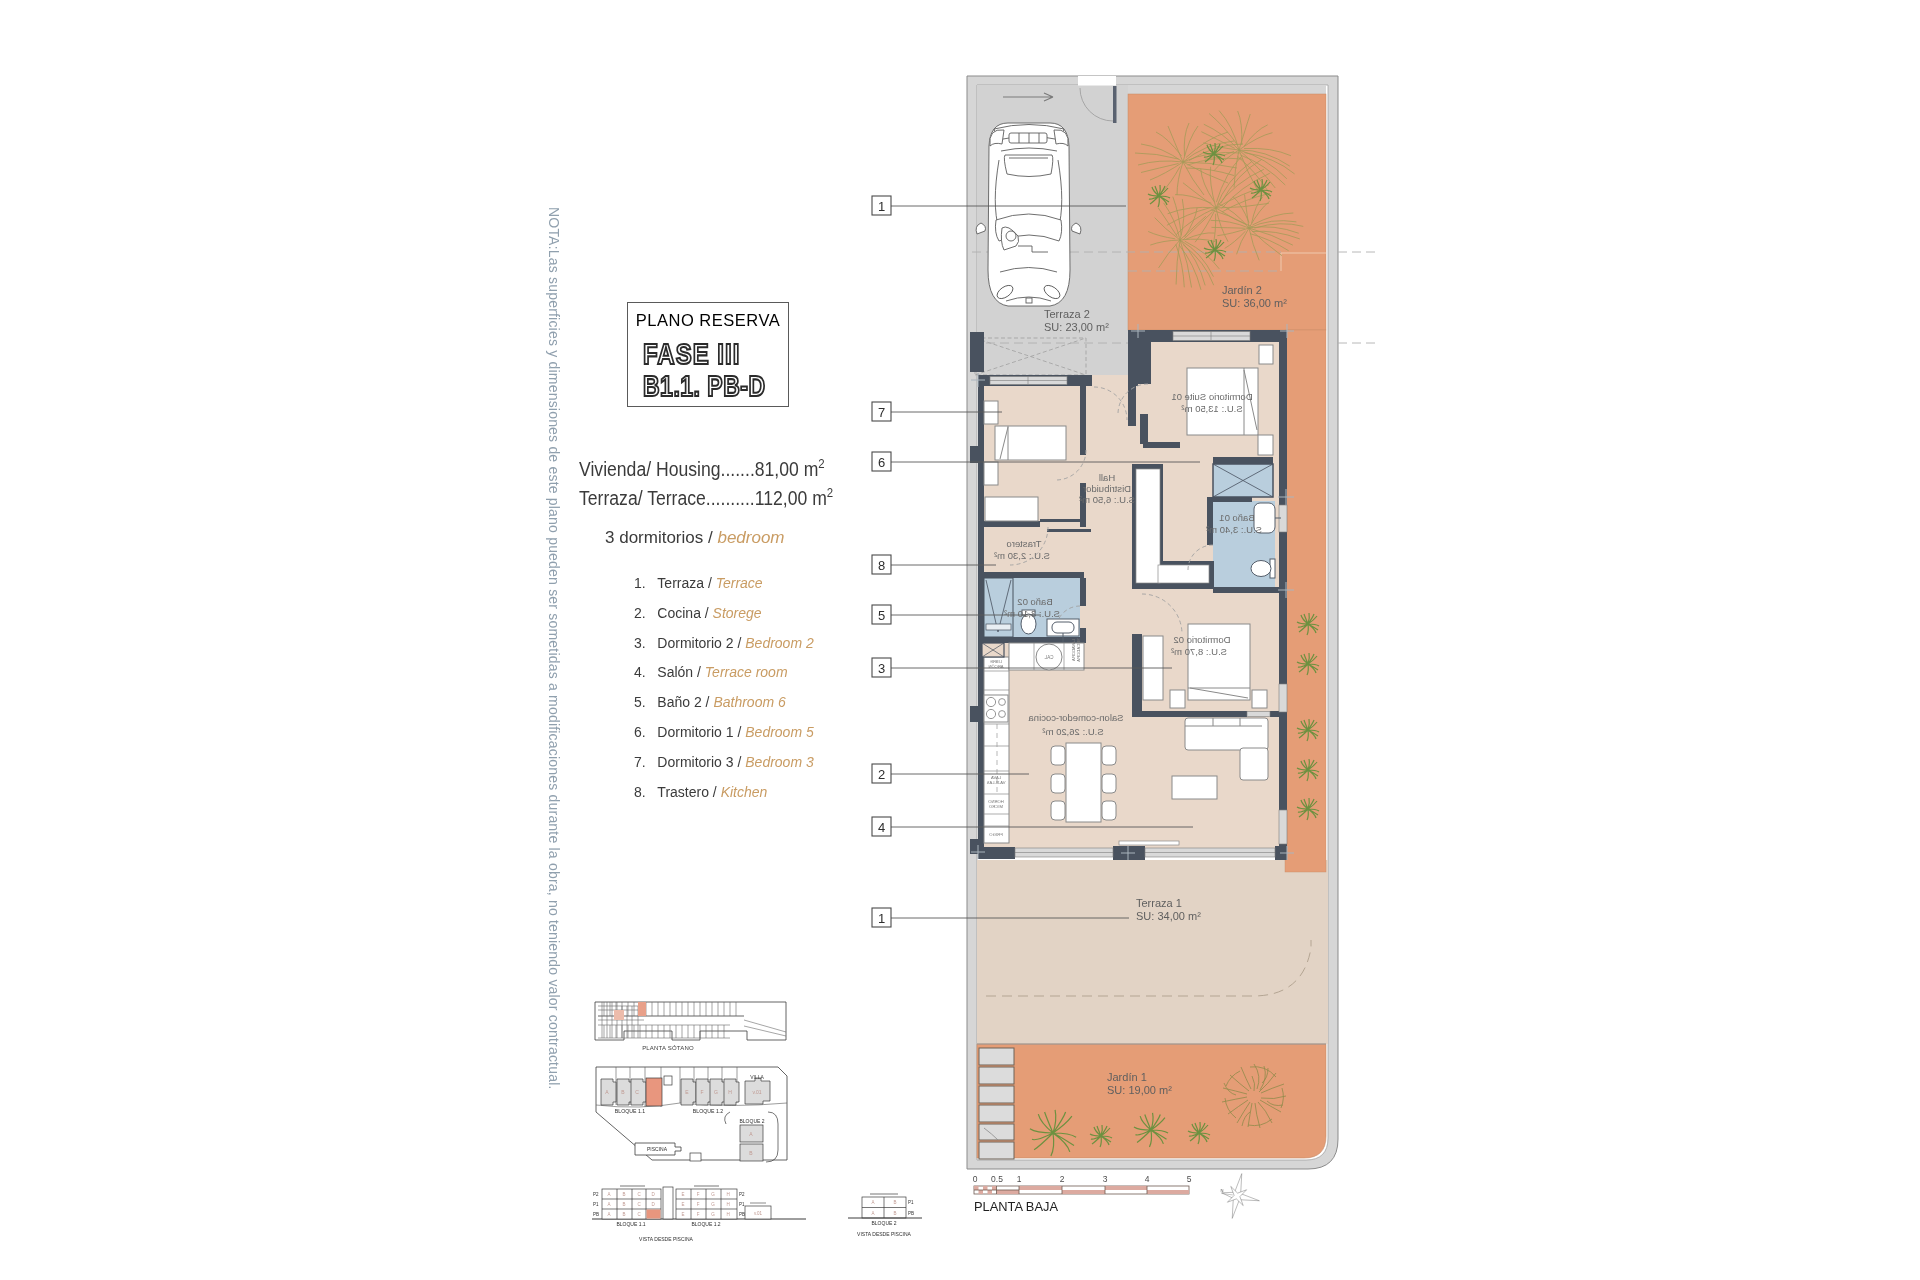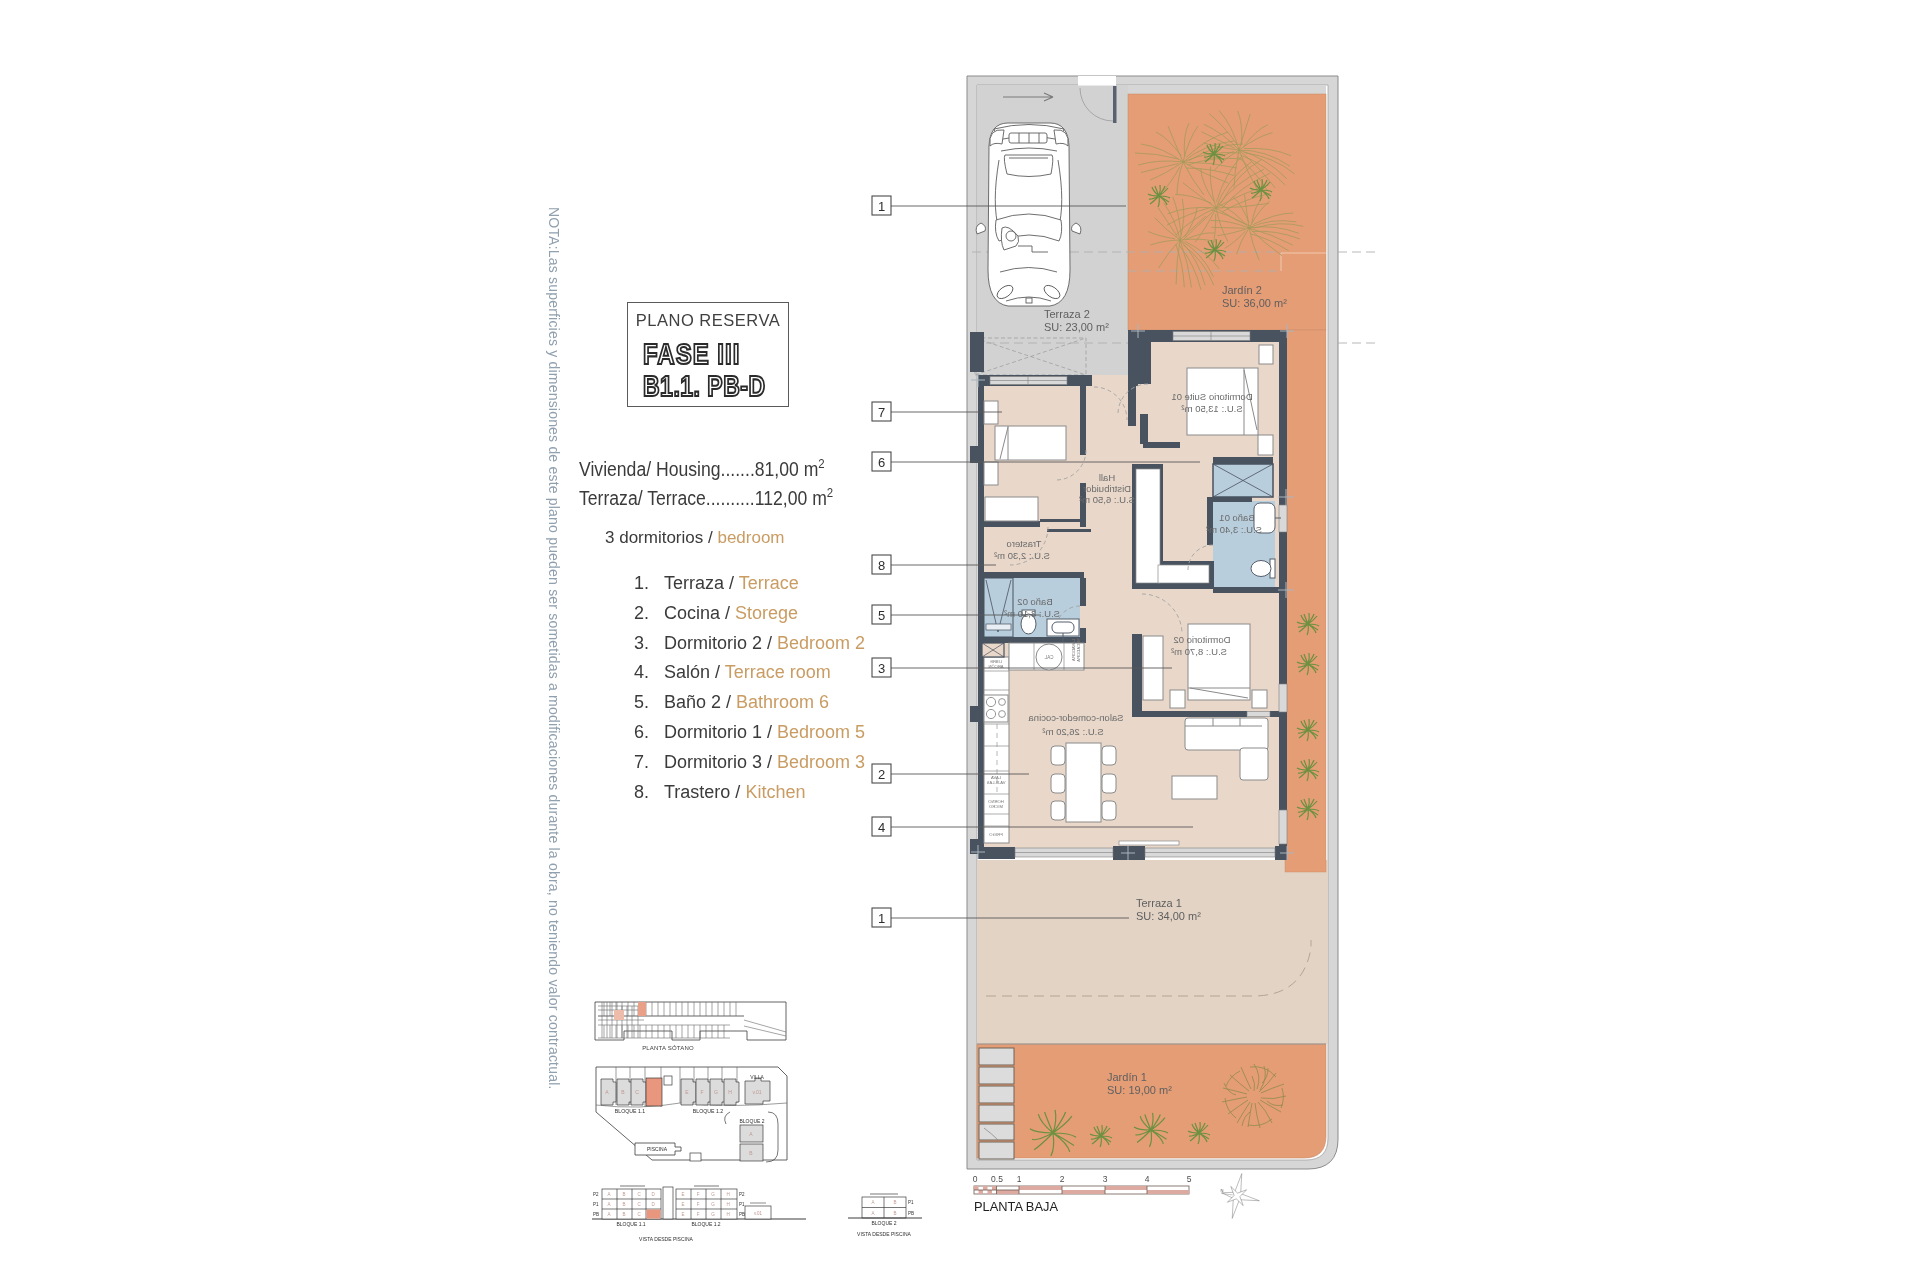--- a/index.html
+++ b/index.html
@@ -1,38 +1,38 @@
 <!DOCTYPE html>
 <html><head>
 <meta charset="utf-8">
 <style>
   html,body{margin:0;padding:0;}
   body{width:1920px;height:1280px;background:#ffffff;font-family:"Liberation Sans",sans-serif;position:relative;overflow:hidden;}
   .abs{position:absolute;}
-  .or{color:#c99c63;}
+  .or{color:#c99c63;font-style:italic;}
 </style>
 </head>
 <body>
 
 <div class="abs" style="left:546px;top:207px;height:960px;writing-mode:vertical-rl;font-size:14px;letter-spacing:0.2px;color:#90a0ae;white-space:nowrap;">NOTA:Las superficies y dimensiones de este plano pueden ser sometidas a modificaciones durante la obra, no teniendo valor contractual.</div>
 
 <div class="abs" style="left:627px;top:302px;width:160px;height:103px;border:1px solid #5a5a5a;">
 
-  <div style="margin-top:8px;text-align:center;font-size:16.5px;color:#404040;letter-spacing:0.5px;white-space:nowrap;">PLANO RESERVA</div>
+  <div style="margin-top:8px;text-align:center;font-size:16.5px;color:#000000;letter-spacing:0.5px;white-space:nowrap;">PLANO RESERVA</div>
 
   <div style="margin-top:6px;margin-left:15px;font-size:24px;font-weight:800;color:#fff;-webkit-text-stroke:1.7px #2b2b2b;letter-spacing:1px;line-height:1.15;white-space:nowrap;transform:scaleY(1.25);transform-origin:left top;">FASE III</div>
 
   <div style="margin-top:6px;margin-left:15px;font-size:23px;font-weight:800;color:#fff;-webkit-text-stroke:1.7px #2b2b2b;letter-spacing:0.5px;line-height:1.15;white-space:nowrap;transform:scaleY(1.25);transform-origin:left top;">B1.1. PB-D</div>
 </div>
 
 <div class="abs" style="left:579px;top:452px;font-size:20px;color:#3b3b3b;line-height:24px;white-space:nowrap;transform:scaleX(0.88);transform-origin:left top;">Vivienda/ Housing.......81,00 m<sup style="font-size:13px;">2</sup><br>Terraza/ Terrace..........112,00 m<sup style="font-size:13px;">2</sup></div>
 
 <div class="abs" style="left:605px;top:528px;font-size:17px;color:#3b3b3b;">3 dormitorios / <span class="or">bedroom</span></div>
 
-<div class="abs" style="left:634px;top:569px;font-size:18px;color:#3b3b3b;line-height:29.8px;white-space:nowrap;">
+<div class="abs" style="left:634px;top:569px;font-size:14px;color:#3b3b3b;line-height:29.8px;white-space:nowrap;">
 
   <div>1.&nbsp;&nbsp;&nbsp;Terraza / <span class="or">Terrace</span></div>
 
   <div>2.&nbsp;&nbsp;&nbsp;Cocina / <span class="or">Storege</span></div>
 
   <div>3.&nbsp;&nbsp;&nbsp;Dormitorio 2 / <span class="or">Bedroom 2</span></div>
 
   <div>4.&nbsp;&nbsp;&nbsp;Salón / <span class="or">Terrace room</span></div>
 
   <div>5.&nbsp;&nbsp;&nbsp;Baño 2 / <span class="or">Bathroom 6</span></div>

